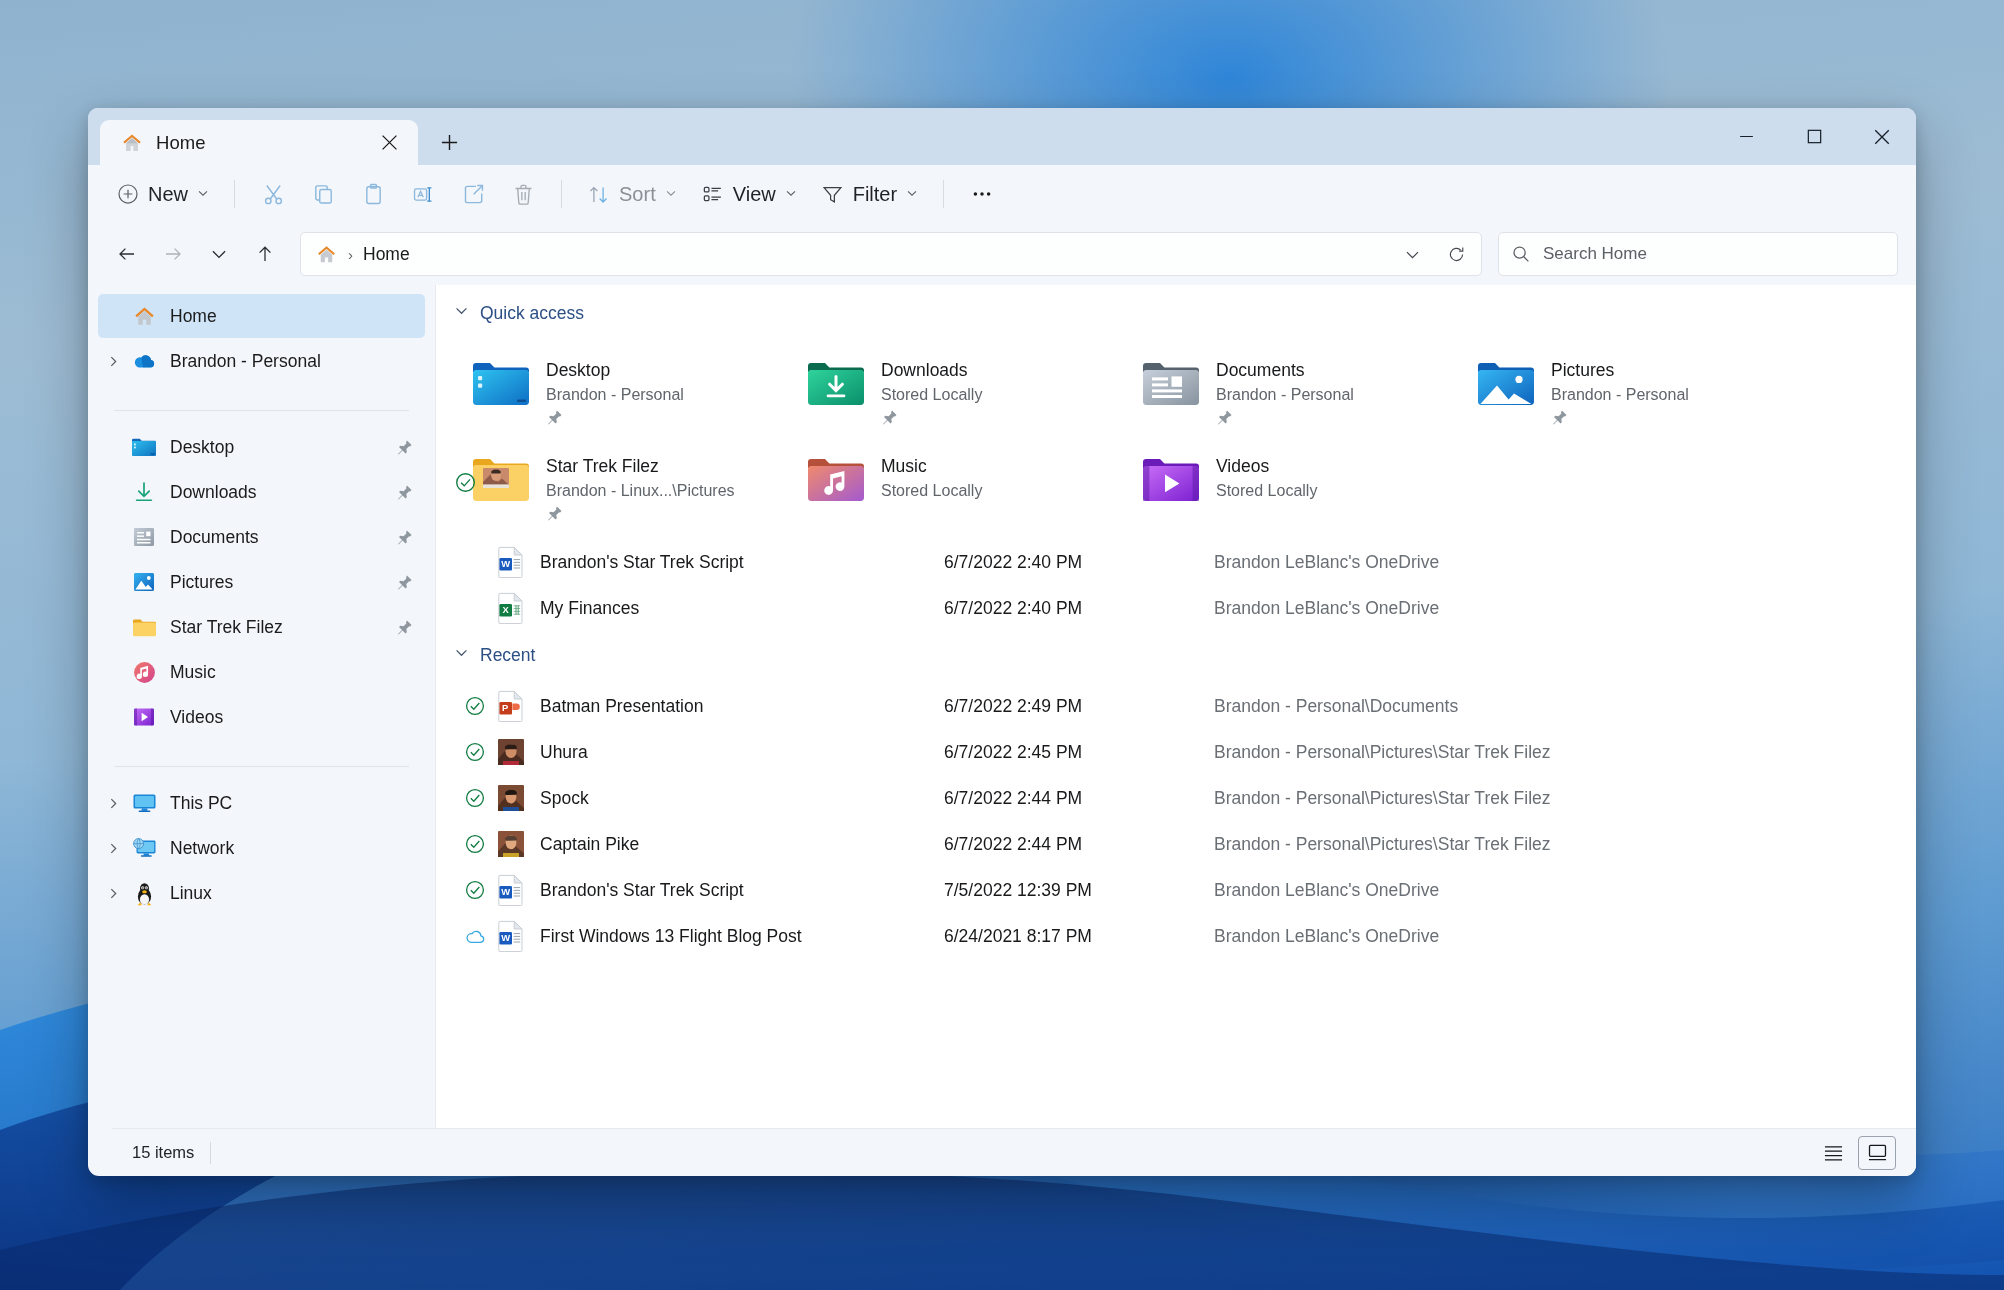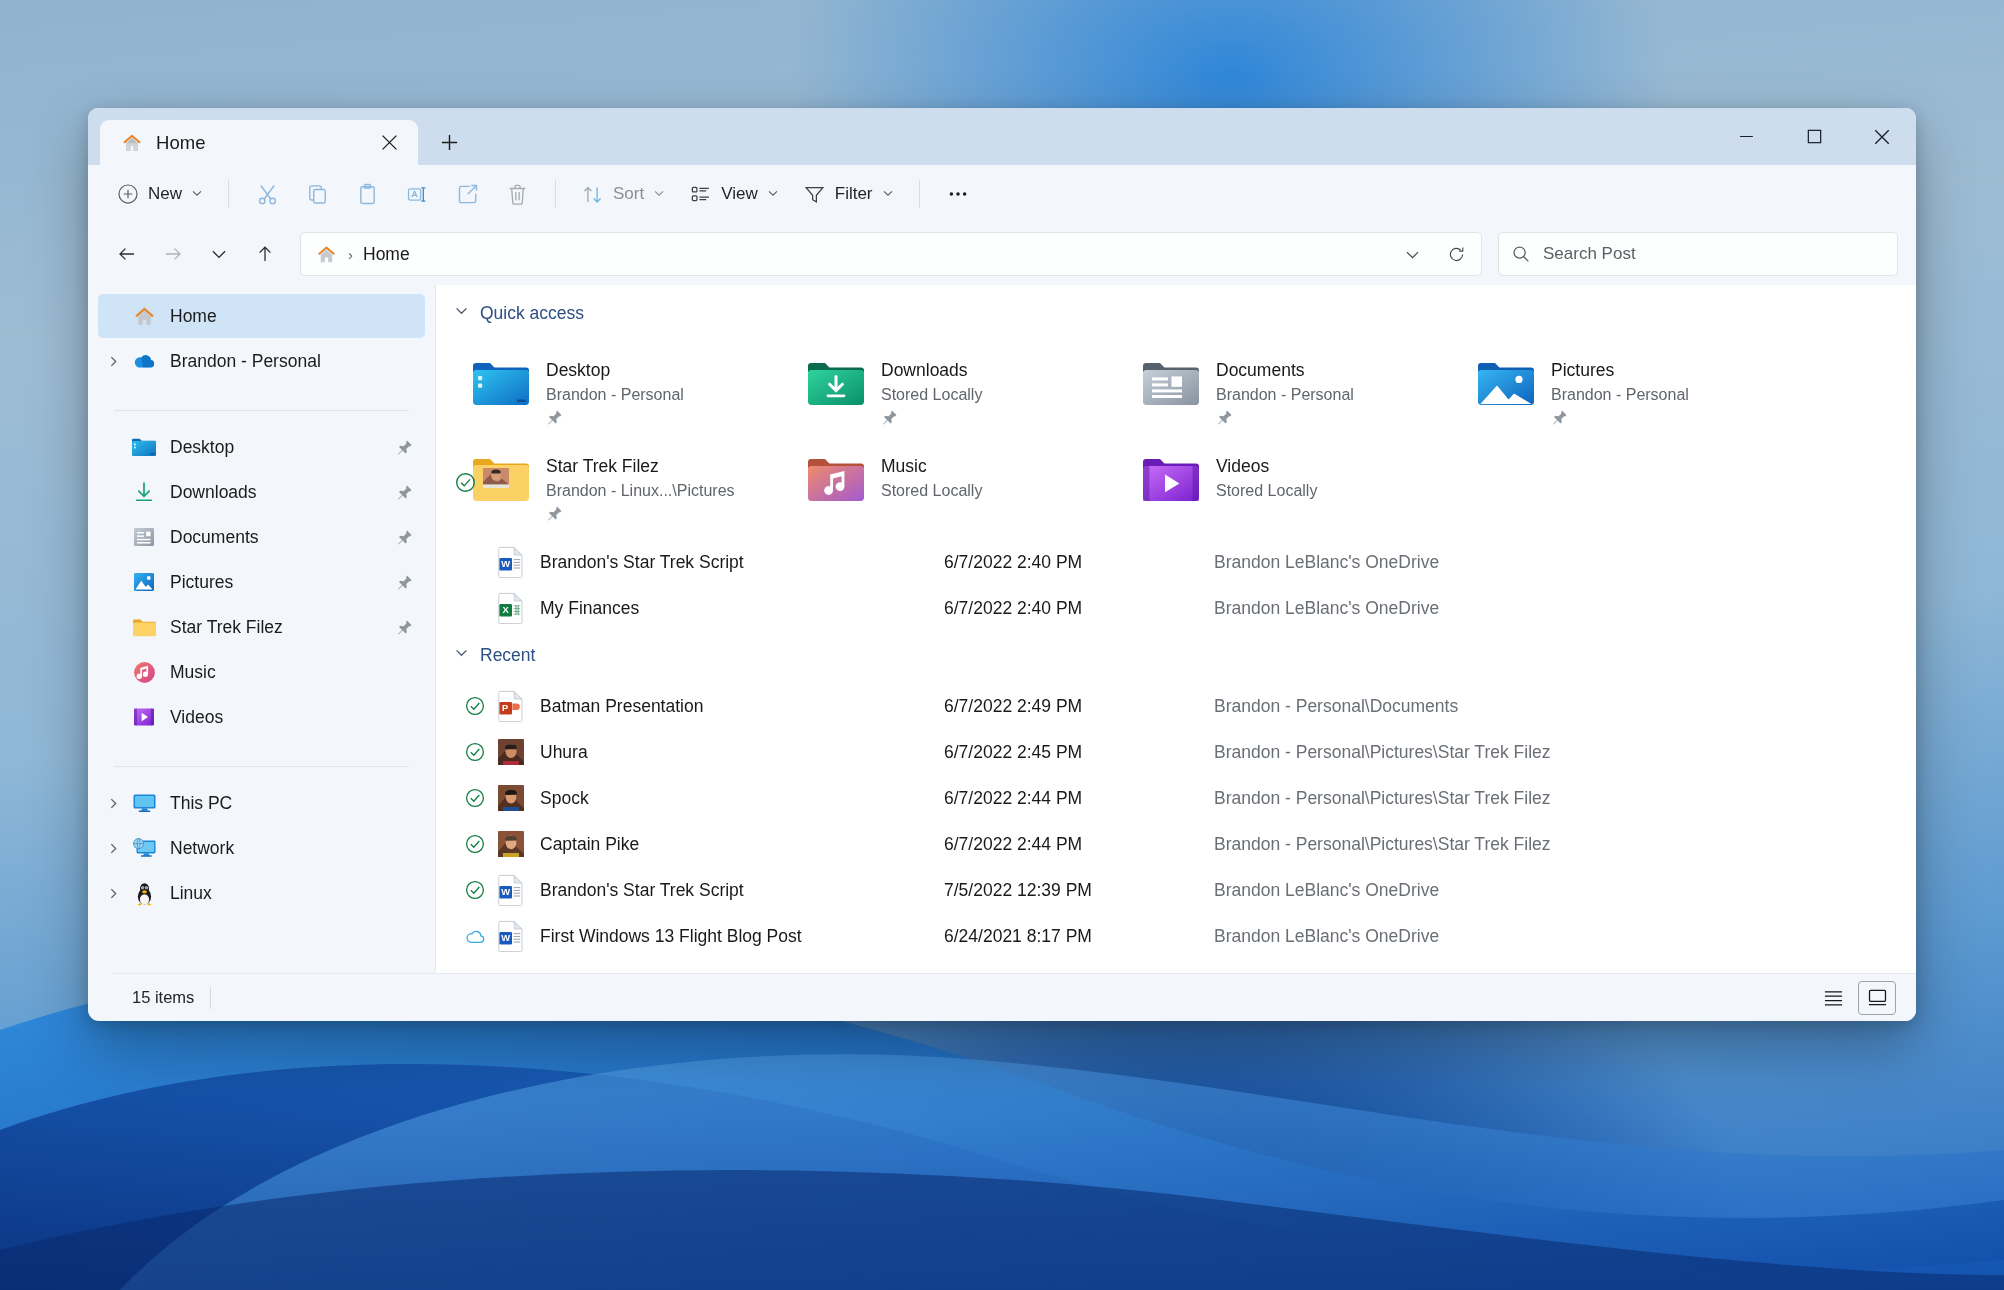--- a/index.html
+++ b/index.html
@@ -16,21 +16,21 @@
       radial-gradient(ellipse 760px 500px at 1230px 6%, #2f86d8 0%, rgba(47,134,216,0) 58%),
       linear-gradient(175deg, #8fb3cf 0%, #9dbcd4 24%, #8fb7d6 52%, #5e9bd1 74%, #2a6fc0 100%);
   }
   #wallSwirl {
     position: absolute; left: 0; bottom: 0; width: 2004px; height: 560px;
     pointer-events: none;
   }
   
   #window {
     position: absolute; left: 88px; top: 108px;
-    width: 1828px; height: 913px;
+    width: 1828px; height: 1068px;
     background: #f3f6fb;
     border-radius: 10px 10px 11px 11px;
     box-shadow: 0 26px 60px rgba(0,0,0,.30), 0 4px 16px rgba(0,0,0,.18);
     overflow: hidden;
     display: flex; flex-direction: column;
   }
   
   #titlebar {
     height: 57px; background: #cddded; position: relative;
     display: flex; align-items: flex-end; flex: 0 0 57px;
@@ -56,21 +56,21 @@
   
   #cmdbar {
     flex: 0 0 58px; height: 58px; background: #f3f6fb;
     display: flex; align-items: center; padding: 0 18px; gap: 2px;
   }
   .cbtn {
     height: 42px; border-radius: 6px; display: flex; align-items: center;
     gap: 9px; padding: 0 11px; color: #1b1b1b; font-size: 17px; white-space: nowrap;
   }
   .cbtn.icononly { width: 48px; justify-content: center; padding: 0; }
-  .cbtn .lbl { font-size: 17px; color: #1f2328; }
+  .cbtn .lbl { font-size: 20px; color: #1f2328; }
   .cbtn.dim .lbl { color: #8b9096; }
   .cb-sep { width: 1px; height: 28px; background: #d6dce4; margin: 0 12px; }
   .chev { display: inline-block; }
   
   #addrrow {
     flex: 0 0 62px; height: 62px; background: #f3f6fb;
     display: flex; align-items: center; padding: 0 18px; gap: 4px;
   }
   .navbtn {
     width: 42px; height: 42px; border-radius: 5px;
@@ -392,21 +392,21 @@
         </span>
       </div>
 
       <div id="searchbox">
         <span style="display:flex">
           <svg width="20" height="20" viewBox="0 0 20 20" fill="none" stroke="#5b6066" stroke-width="1.25">
               <circle cx="8.6" cy="8.6" r="5.6"></circle>
               <path d="M12.8 12.8 17.4 17.4"></path>
             </svg>
         </span>
-        <span class="ph">Search Post</span>
+        <span class="ph">Search Home</span>
       </div>
     </div>
 
     <div id="body">
 
       <div id="sidebar">
 
         <div class="nav-item sel">
           <span class="nav-exp"></span>
           <span class="nav-ico">

